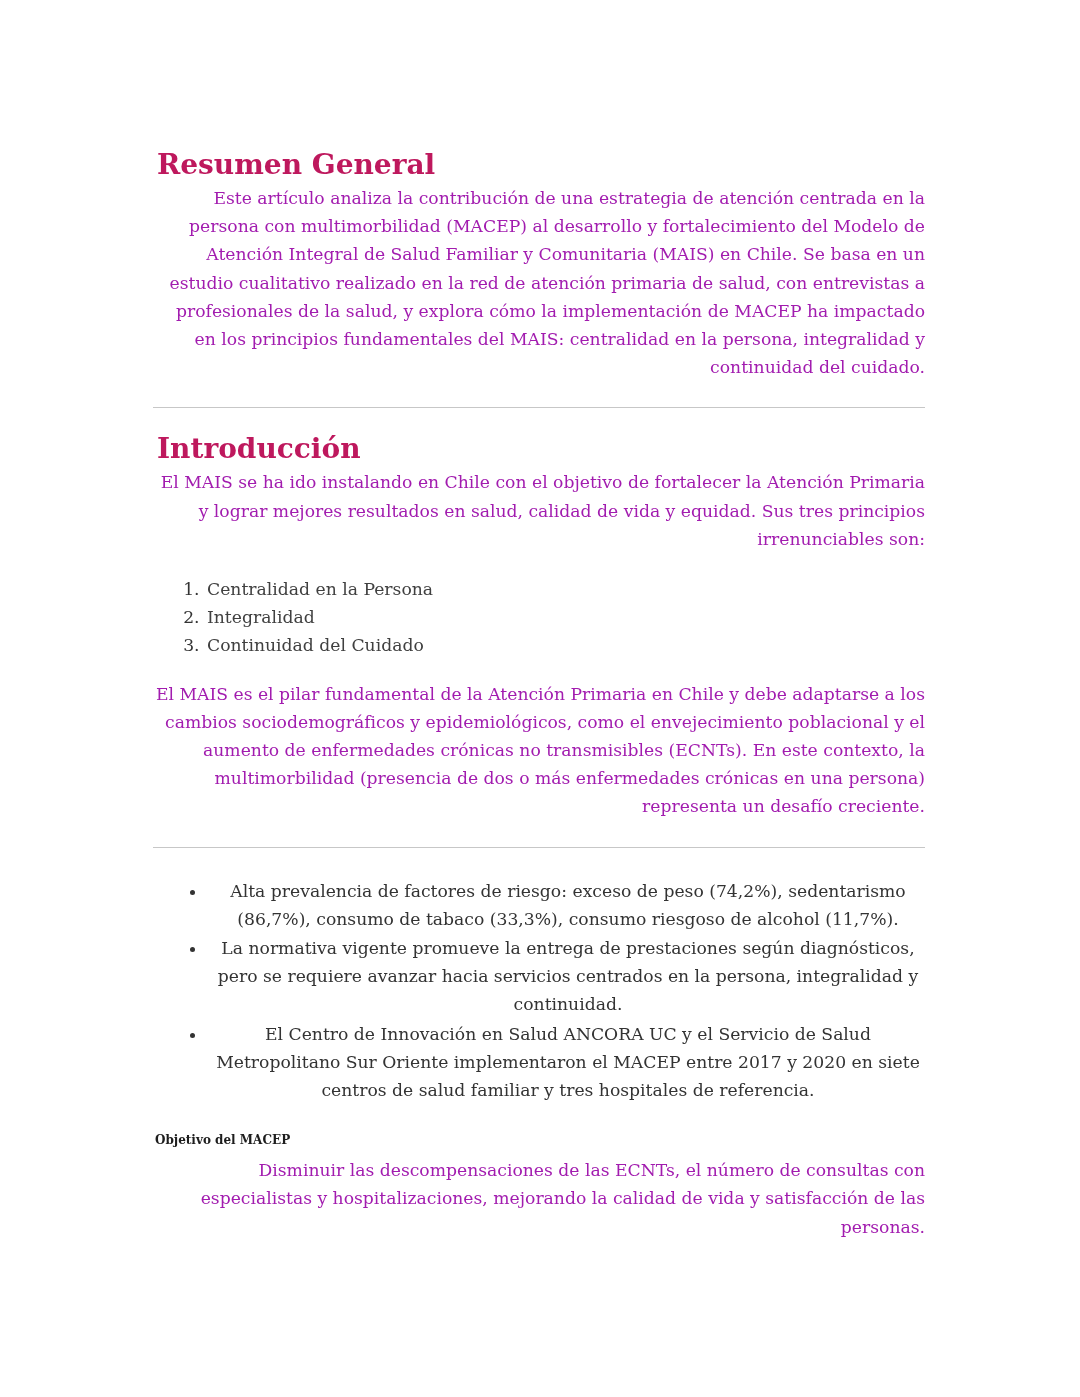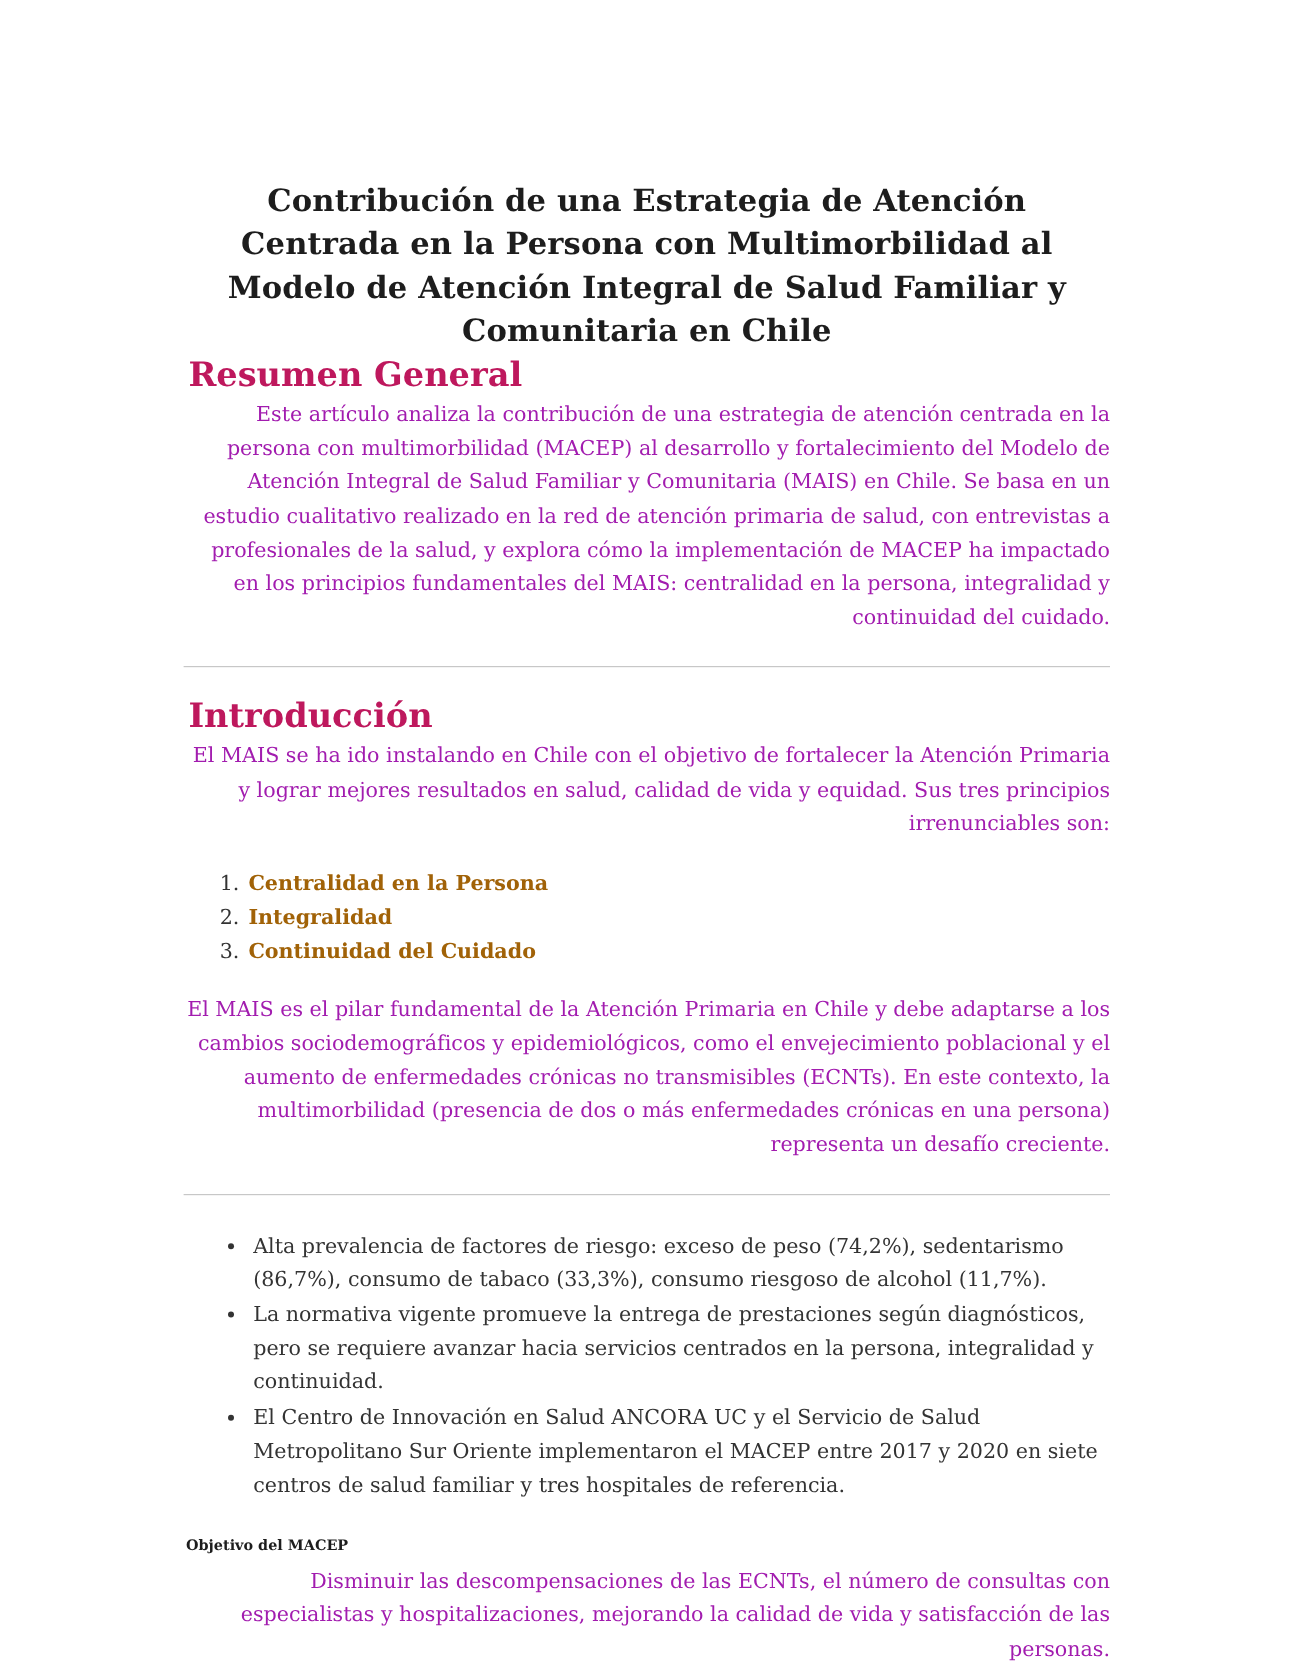--- a/index.html
+++ b/index.html
@@ -75,35 +75,36 @@
     padding-left: 52px;
     font-size: 17.2px;
     line-height: 28.2px;
   }
   ol.num-list > li {
     color: #333333;
     padding-left: 2px;
     margin: 0;
   }
   ol.num-list > li > span.strong {
-    font-weight: bold;
-    color: #a16207;
+    font-weight: normal;
+    color: #404040;
   }
 
   ul.bullet-list {
     margin: 3px 0 0 0;
     padding-left: 54px;
     font-size: 17.2px;
     line-height: 28.2px;
     list-style-type: disc;
   }
   ul.bullet-list > li {
     color: #333333;
     margin: 0 0 1px 0;
     padding-left: 4px;
+    text-align: center;
   }
 
   
   .divider {
     border: 0;
     border-top: 1px solid #c7c7c7;
     height: 0;
     margin: 0;
     width: 772px;
   }
@@ -123,21 +124,20 @@
     color: #555555;
     letter-spacing: 0.6px;
   }
 </style>
 </head>
 <body>
 
 <div class="page">
   <div class="content">
 
-    <h1 class="doc-title">Contribución de una Estrategia de Atención Centrada en la Persona con Multimorbilidad al Modelo de Atención Integral de Salud Familiar y Comunitaria en Chile</h1>
 
     <section>
       <h2 class="h2">Resumen General</h2>
       <p class="para">Este artículo analiza la contribución de una estrategia de atención centrada en la persona con multimorbilidad (MACEP) al desarrollo y fortalecimiento del Modelo de Atención Integral de Salud Familiar y Comunitaria (MAIS) en Chile. Se basa en un estudio cualitativo realizado en la red de atención primaria de salud, con entrevistas a profesionales de la salud, y explora cómo la implementación de MACEP ha impactado en los principios fundamentales del MAIS: centralidad en la persona, integralidad y continuidad del cuidado.</p>
     </section>
 
     <div class="sec-gap-top"></div>
     <hr class="divider">
     <div class="sec-gap-bottom"></div>
 

